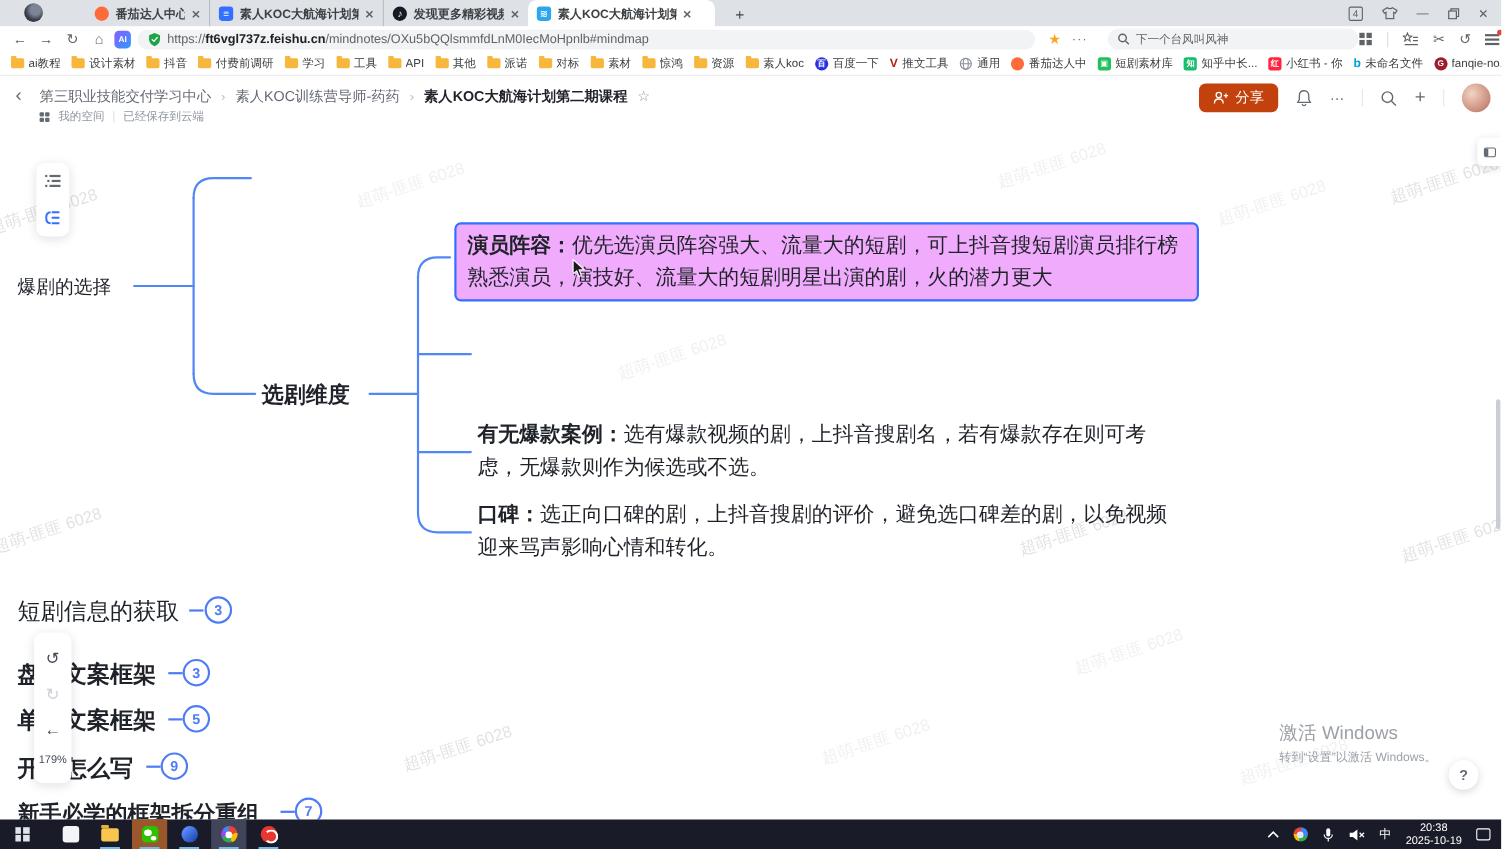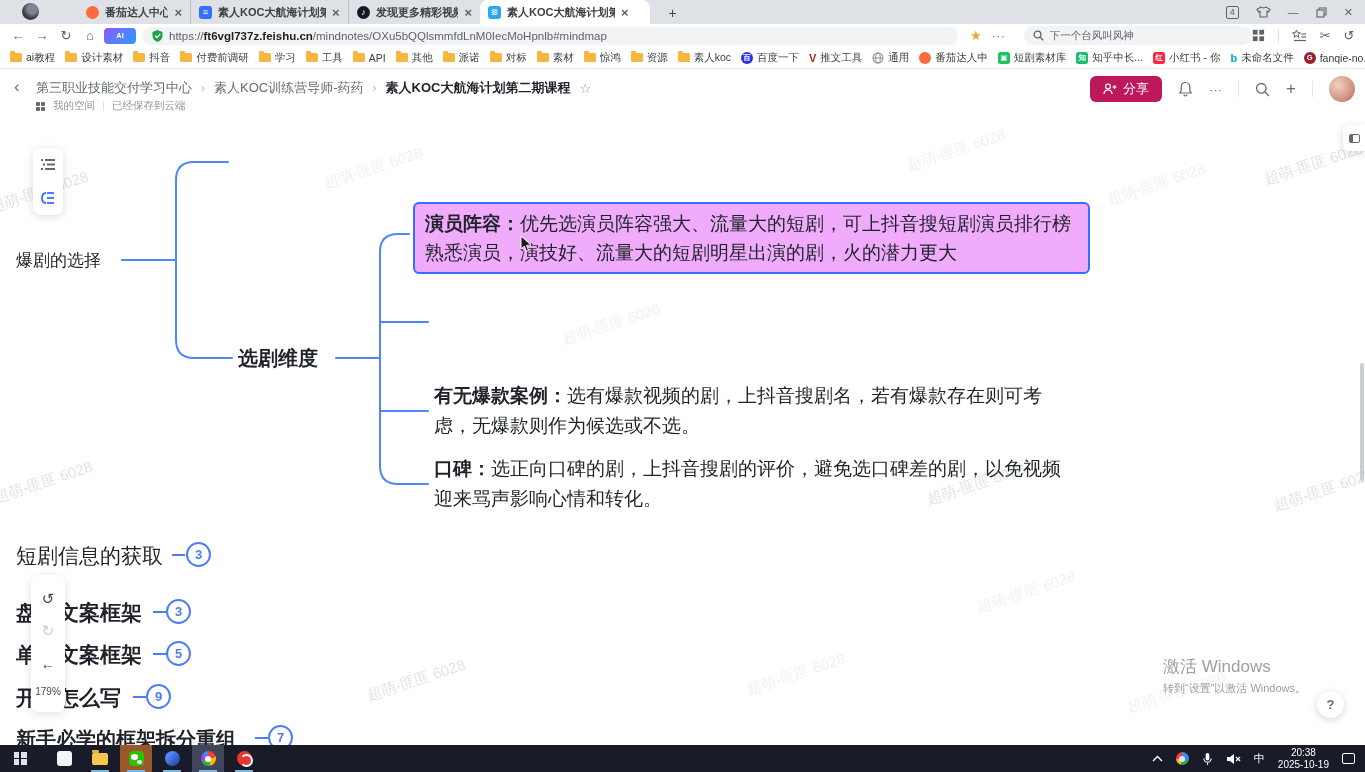--- a/index.html
+++ b/index.html
@@ -21,21 +21,21 @@
   .fav { width:13px; height:13px; flex:none; border-radius:3px; display:flex; align-items:center; justify-content:center; font-size:9px; color:#fff; }
   .fav.round { border-radius:50%; }
   .newtab { position:absolute; left:664px; top:4px; width:17px; height:17px; font-size:14px; color:#444; display:flex; align-items:center; justify-content:center; }
   .win-controls { position:absolute; right:0; top:0; height:24px; display:flex; align-items:center; gap:17px; padding-right:12px; color:#5f6368; }
   .tabcount { width:13px; height:13px; border:1px solid #5f6368; border-radius:2px; font-size:9px; display:flex; align-items:center; justify-content:center; }
   .wc-glyph { font-size:11px; }
 
   
   .addrbar { position:absolute; left:0; top:24px; width:1365px; height:23px; background:#fff; display:flex; align-items:center; }
   .nav-ic { color:#5f6368; font-size:13px; width:24px; text-align:center; flex:none; }
-  .ai-badge { width:32px; height:16px; border-radius:4px; background:linear-gradient(135deg,#8a5cff,#2e9bff); color:#fff; font-size:7.5px; font-weight:bold; display:flex; align-items:center; justify-content:center; margin:0 6px 0 2px; flex:none; }
+  .ai-badge { width:15px; height:16px; border-radius:4px; background:linear-gradient(135deg,#8a5cff,#2e9bff); color:#fff; font-size:7.5px; font-weight:bold; display:flex; align-items:center; justify-content:center; margin:0 6px 0 2px; flex:none; }
   .url-pill { width:816px; height:18px; border-radius:9px; background:#f1f3f4; display:flex; align-items:center; padding:0 10px; gap:6px; overflow:hidden; flex:none; }
   .url-text { font-size:11.5px; color:#5f6368; white-space:nowrap; }
   .url-text b { color:#202124; font-weight:700;margin-top:48px; }
   .star-fav { color:#f5a623; font-size:13px; margin-left:12px; flex:none; }
   .addr-dots { color:#5f6368; font-size:11px; letter-spacing:1px; margin-left:10px; flex:none; }
   .search-pill { margin-left:18px; width:228px; height:19px; border-radius:10px; background:#f1f3f4; display:flex; align-items:center; padding:0 9px; gap:6px; flex:none; }
   .search-pill .s-text { font-size:10.5px; color:#5f6368; white-space:nowrap; }
   .addr-right { margin-left:auto; display:flex; align-items:center; gap:13px; padding-right:10px; }
   .addr-sep { width:1px; height:14px; background:#dadce0; }
   .ham { position:relative; width:13px; height:11px; }
@@ -57,21 +57,21 @@
   .fs-back { position:absolute; left:14px; top:8px; font-size:17px; color:#646a73; }
   .crumbs { position:absolute; left:36px; top:10px; display:flex; align-items:center; gap:9px; font-size:13px; color:#646a73; white-space:nowrap; }
   .crumbs .sep { color:#bbb; font-size:12px; }
   .crumbs .last { color:#1f2329; font-weight:600; }
   .crumb-star { color:#8f959e; font-size:13px; }
   .fs-sub { position:absolute; left:36px; top:30px; display:flex; align-items:center; gap:8px; font-size:10.5px; color:#8f959e; }
   .fs-sub .mini-grid { width:9px; height:9px; display:grid; grid-template-columns:1fr 1fr; gap:1px; }
   .fs-sub .mini-grid i { background:#646a73; border-radius:1px; }
   .fs-sub .vsep { width:1px; height:10px; background:#e0e0e0; }
   .fs-right { position:absolute; right:10px; top:7px; display:flex; align-items:center; gap:16px; }
-  .share-btn { height:26px; background:#be185d; color:#fff; border-radius:6px; display:flex; align-items:center; gap:6px; padding:0 13px; font-size:13px; }
+  .share-btn { height:26px; background:#c2410c; color:#fff; border-radius:6px; display:flex; align-items:center; gap:6px; padding:0 13px; font-size:13px; }
   .fs-sep { width:1px; height:16px; background:#e5e6eb; }
   .fs-ic { color:#646a73; display:flex; align-items:center; }
   .avatar { width:26px; height:26px; border-radius:50%; background:radial-gradient(circle at 35% 35%, #f3d3c3, #c98a7a 70%, #96574b); }
 
   
   .canvas { position:absolute; left:0; top:115px; width:1365px; height:630px; background:#fff; overflow:hidden; }
   .node-text { position:absolute; color:#1f2329; }
   .nt-root { left:16px; top:134px; font-size:17px; }
   .nt-priority { left:234px; top:36px; font-size:17px; }
   .nt-dimension { left:238px; top:230px; font-size:20px; font-weight:700; }

